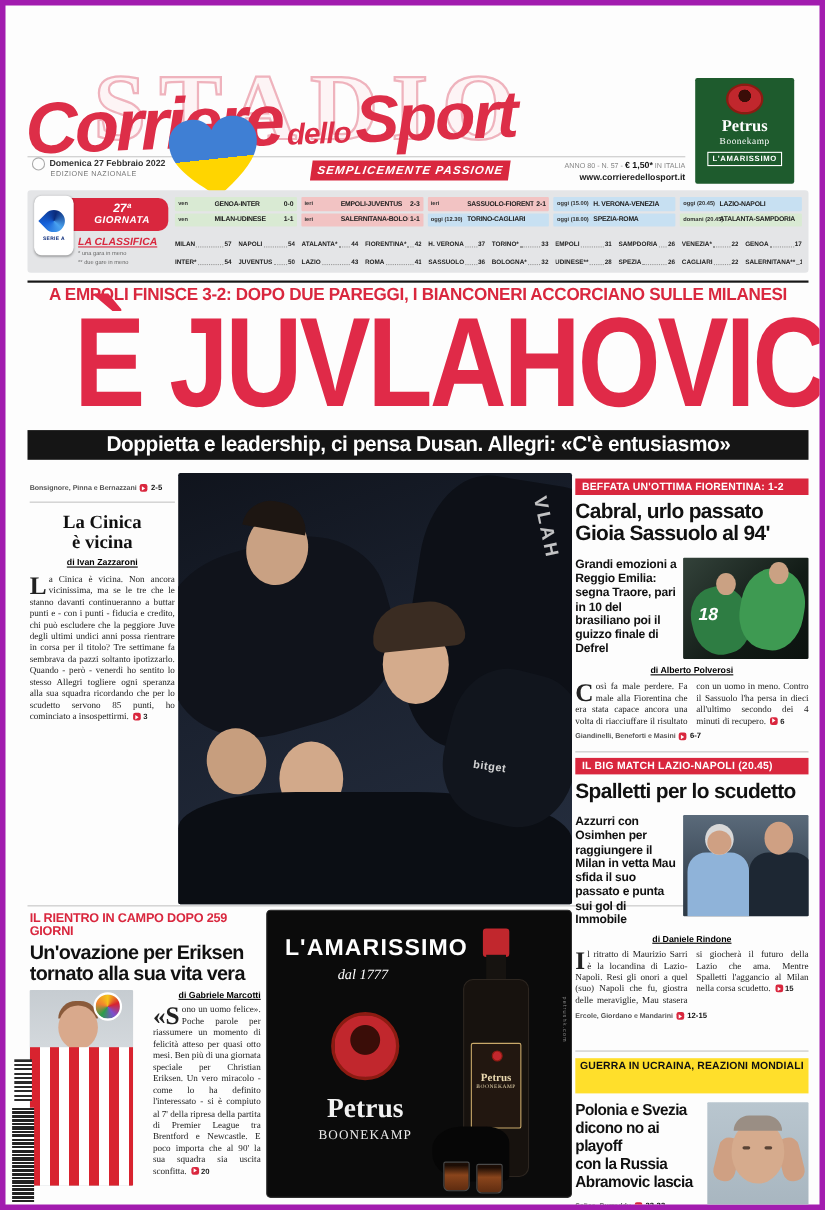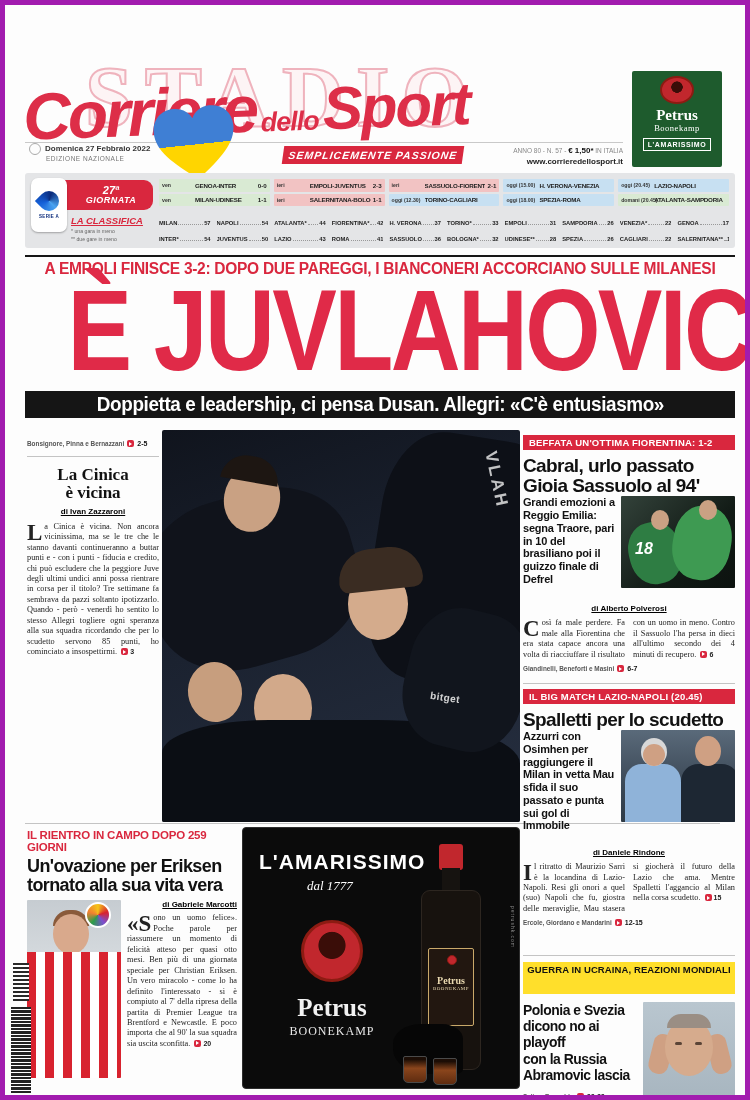--- a/index.html
+++ b/index.html
@@ -104,21 +104,21 @@
   .ek-head{font-weight:800;font-size:18px;line-height:1.04;letter-spacing:-.6px;color:#111;margin-top:4px;}
   .ek-row{display:flex;gap:6px;margin-top:6px;}
   .ek-photo{width:94px;height:178px;flex:none;position:relative;overflow:hidden;border-radius:1px;
             background:linear-gradient(180deg,#c6ccd1 0%,#dfe3e6 55%,#cfd4d8 100%);}
   .ek-head-c{position:absolute;left:26px;top:14px;width:36px;height:40px;border-radius:50%;background:#d9a98c;}
   .ek-hair{position:absolute;left:26px;top:10px;width:36px;height:16px;border-radius:18px 18px 0 0;background:#8a5a3a;}
   .ek-shirt{position:absolute;left:0;top:52px;width:94px;height:126px;
             background:repeating-linear-gradient(90deg,#d8232f 0 9px,#fff 9px 18px);}
   .ek-ball{position:absolute;left:58px;top:2px;width:26px;height:26px;border-radius:50%;border:2px solid #fff;
            background:conic-gradient(#f5c518,#d8232f,#7a4fd0,#2a9d4a,#f08030,#f5c518);}
-  .ek-txt{flex:1;}
+  .ek-txt{flex:1;margin-left:12px;}
   .ek-by{font-size:8px;font-weight:bold;text-decoration:underline;text-align:right;margin-bottom:4px;}
 
   
   .ad{left:237px;top:822px;width:278px;height:262px;background:#0b0b0b;border:1px solid #2e2e2e;
       border-radius:4px;overflow:hidden;}
   .ad-title{position:absolute;left:16px;top:22px;color:#fff;font-weight:bold;font-size:21px;letter-spacing:1px;}
   .ad-sub{position:absolute;left:64px;top:50px;color:#fff;font-family:"Liberation Serif",serif;
           font-style:italic;font-size:13px;}
   .ad-seal{position:absolute;left:58px;top:92px;width:62px;height:62px;border-radius:50%;
            background:radial-gradient(circle at 50% 40%,#3a0d08 30%,#c1272d 32%);border:3px solid #8c1b12;}
@@ -154,23 +154,23 @@
   .vlah{position:absolute;left:305px;top:40px;color:#f0f0f0;font-size:17px;font-weight:800;
         transform:rotate(78deg);opacity:.8;letter-spacing:3px;}
 
   
   .rcol{width:212px;}
   .rbadge{background:#d9273e;color:#fff;font-weight:bold;font-size:9.5px;line-height:15px;height:15px;
           padding-left:6px;letter-spacing:.2px;white-space:nowrap;overflow:hidden;}
   .ybadge{background:#ffdf2b;color:#111;font-weight:800;font-size:9.5px;line-height:16px;height:32px;
           text-align:center;letter-spacing:.1px;white-space:nowrap;overflow:hidden;}
   .rhead{font-weight:800;font-size:19px;line-height:1.06;letter-spacing:-.6px;color:#111;margin-top:6px;}
-  .rrow{display:flex;gap:6px;margin-top:0;}
+  .rrow{display:flex;gap:6px;margin-top:11px;}
   .stand1{flex:1;font-weight:bold;font-size:11px;line-height:1.16;letter-spacing:-.2px;color:#111;}
-  .rby{text-align:center;font-size:8px;font-weight:bold;text-decoration:underline;margin:16px 0 5px;}
+  .rby{text-align:center;font-size:8px;font-weight:bold;text-decoration:underline;margin:6px 0 5px;}
   .twocol{column-count:2;column-gap:8px;}
   .rbottom{margin-top:5px;font-size:6.4px;font-weight:bold;color:#555;display:flex;align-items:center;gap:3px;}
   .rbottom .pgs{color:#111;font-size:7px;}
   .rdiv{height:1px;background:#c4c4c4;}
 
   .sasphoto{width:114px;height:92px;flex:none;position:relative;overflow:hidden;border-radius:1px;
             background:linear-gradient(135deg,#33423a 0%,#121b16 60%,#0c120f 100%);}
   .sg1{position:absolute;left:8px;top:26px;width:52px;height:62px;background:#2e7d43;border-radius:45%;
        transform:rotate(-14deg);}
   .sg2{position:absolute;left:52px;top:10px;width:58px;height:74px;background:#3e9a52;border-radius:45%;

